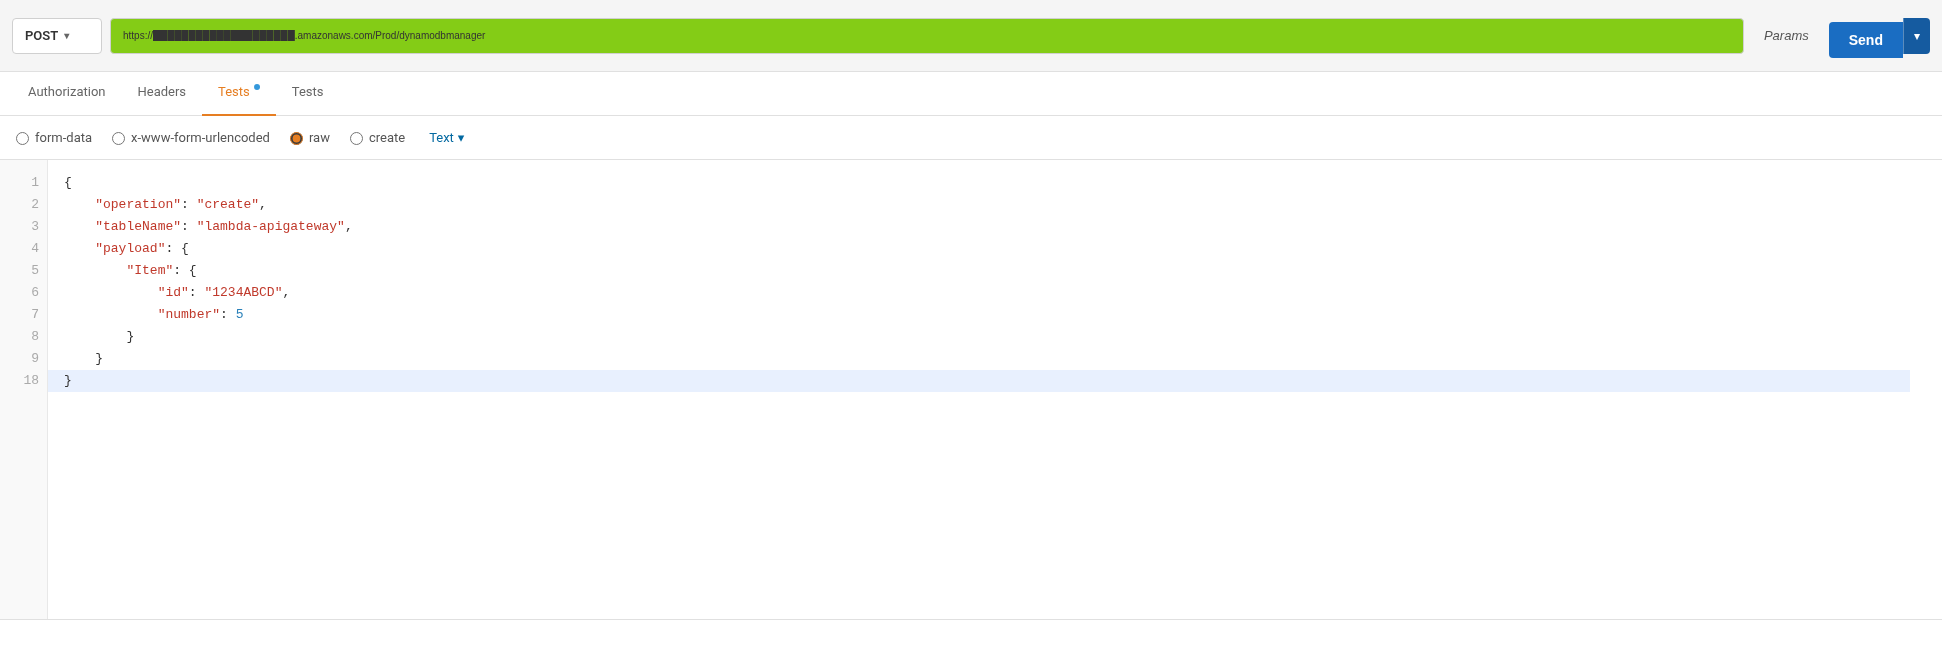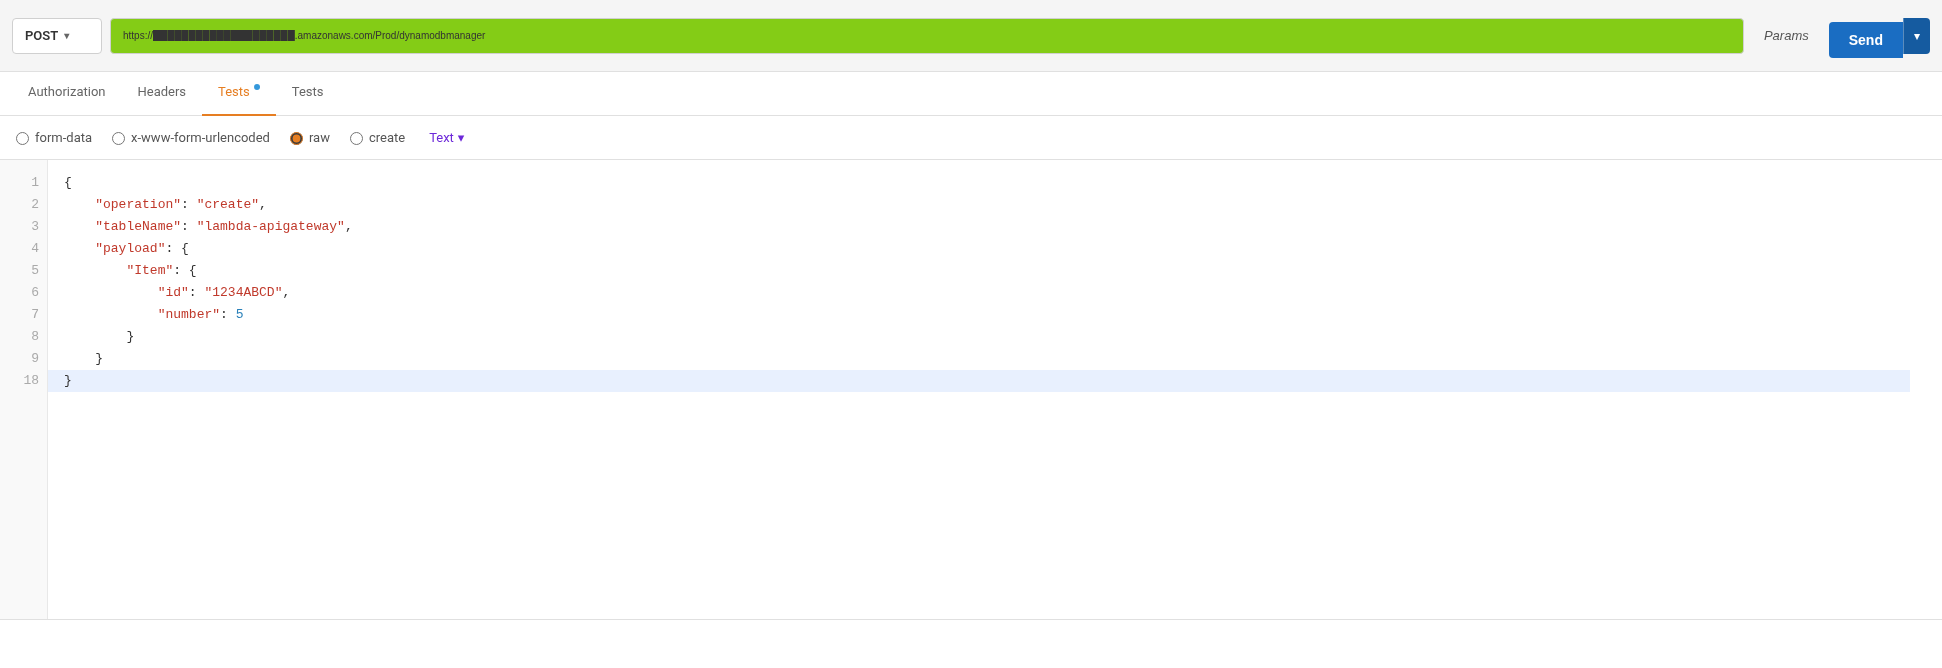--- a/index.html
+++ b/index.html
@@ -162,21 +162,21 @@
 
     .radio-option input[type="radio"] {
       accent-color: #e67e22;
       cursor: pointer;
     }
 
     .raw-format {
       display: flex;
       align-items: center;
       gap: 4px;
-      color: #6d28d9;
+      color: #0369a1;
       font-size: 13px;
       cursor: pointer;
       margin-left: 4px;
     }
 
     
     .editor-area {
       display: flex;
       background: #fff;
       min-height: 460px;

